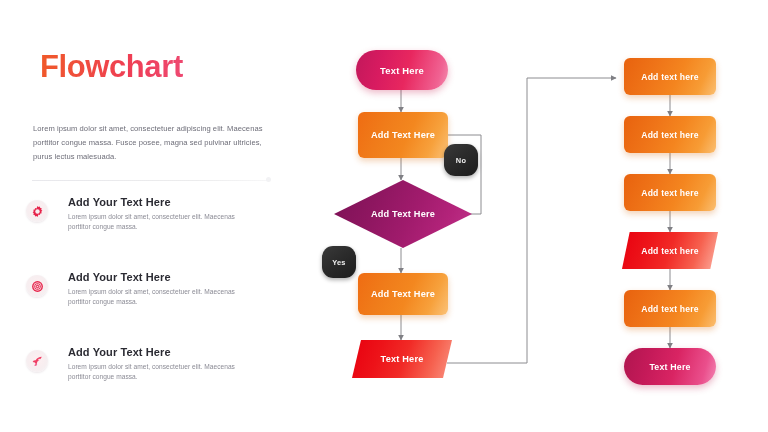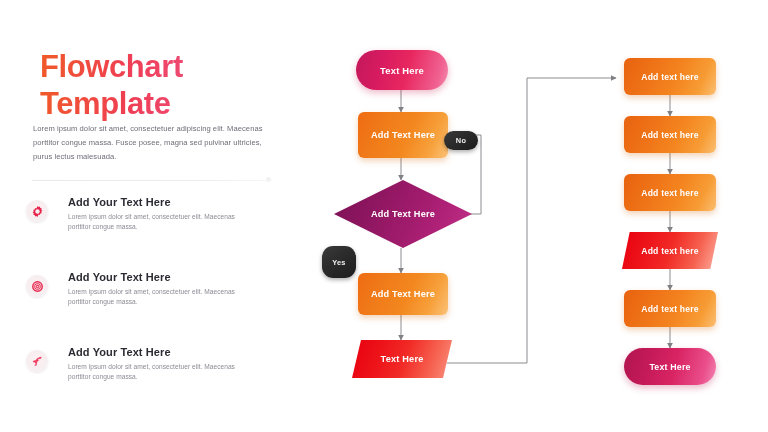--- a/index.html
+++ b/index.html
@@ -139,21 +139,20 @@
 </style>
 </head>
 <body>
 
 <div class="stage">
 
   <div class="left-panel">
 
     <div class="title-block">
       <span class="title-line">Flowchart</span>
-      <span class="title-line">Template</span>
     </div>
 
     <div class="lead-text">Lorem ipsum dolor sit amet, consectetuer adipiscing elit. Maecenas porttitor congue massa. Fusce posee, magna sed pulvinar ultricies, purus lectus malesuada.</div>
 
     <div class="divider"></div>
 
     <div class="feature-list">
 
       <div class="feature">
         <span class="feature-icon">
@@ -232,21 +231,21 @@
 
     <div class="node box-orange" style="left:58px;top:112px;width:90px;height:46px;">
       <span>Add Text Here</span>
     </div>
 
     <div class="diamond-wrap" style="left:34px;top:180px;width:138px;height:68px;">
       <div class="diamond"></div>
       <div class="diamond-label">Add Text Here</div>
     </div>
 
-    <div class="badge" style="left:144px;top:131px;width:34px;height:19px;">
+    <div class="badge" style="left:144px;top:144px;width:34px;height:32px;">
       <span>No</span>
     </div>
 
     <div class="badge" style="left:22px;top:246px;width:34px;height:32px;">
       <span>Yes</span>
     </div>
 
     <div class="node box-orange" style="left:58px;top:273px;width:90px;height:42px;">
       <span>Add Text Here</span>
     </div>

